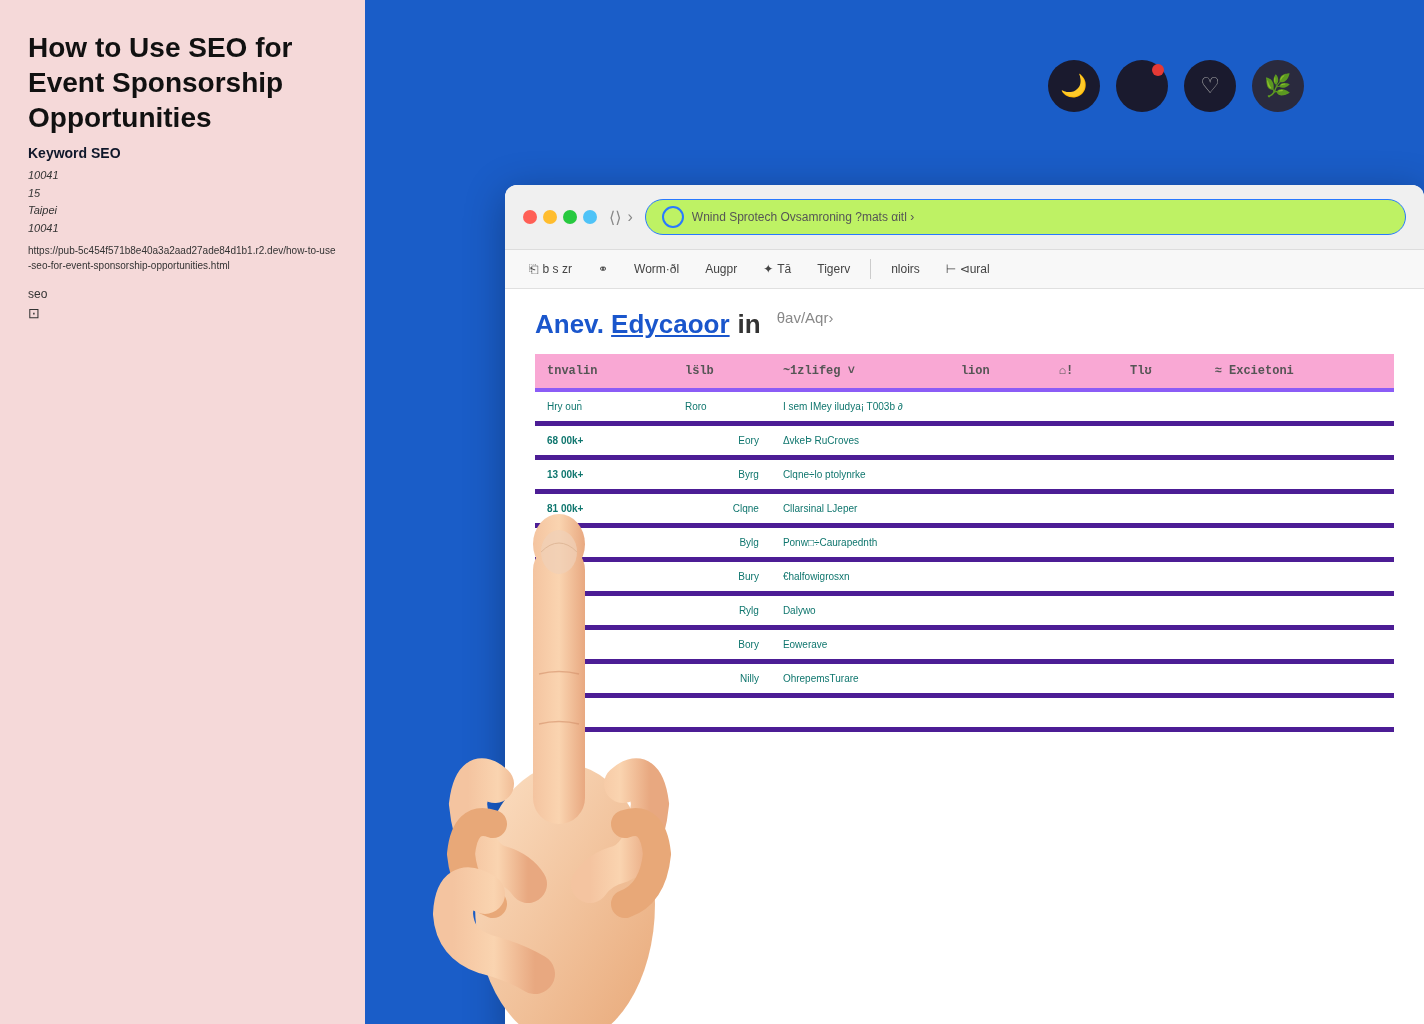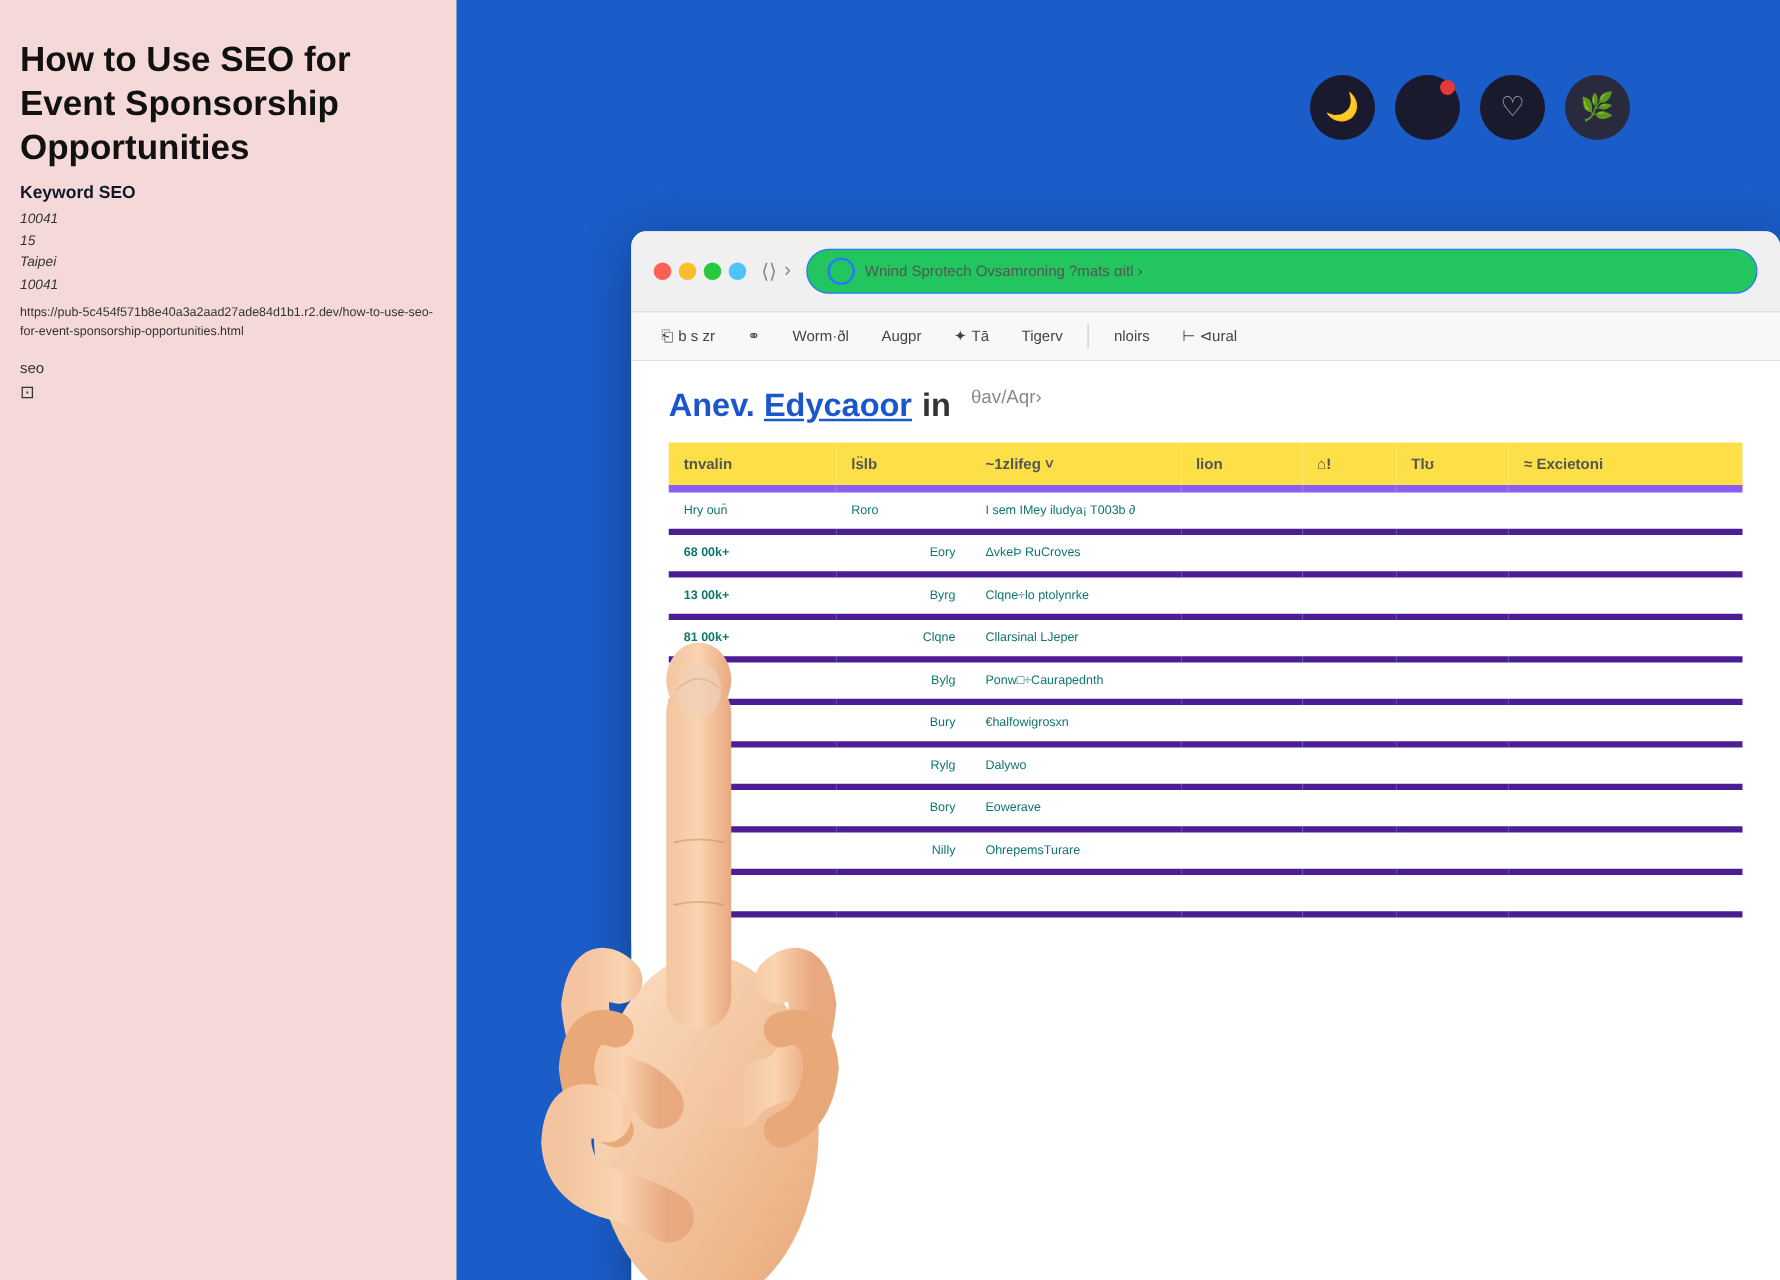--- a/index.html
+++ b/index.html
@@ -11,21 +11,21 @@
       display: flex;
       position: relative;
     }
 
     
     .left-panel {
       width: 365px;
       min-width: 365px;
       height: 100%;
       background-color: #f5d9d9;
-      padding: 30px 16px;
+      padding: 30px 28px;
       position: relative;
       z-index: 2;
       overflow: hidden;
     }
 
     .left-panel-title {
       font-size: 28px;
       font-weight: 700;
       color: #111;
       line-height: 1.25;
@@ -116,21 +116,21 @@
     .nav-arrows {
       display: flex;
       align-items: center;
       gap: 6px;
       color: #888;
       font-size: 14px;
     }
 
     .address-bar {
       flex: 1;
-      background: #22c55e;
+      background: #bef264;
       border-radius: 20px;
       padding: 6px 16px;
       display: flex;
       align-items: center;
       gap: 8px;
       border: 1.5px solid #2979ff;
     }
 
     .address-bar-circle {
       width: 22px;
@@ -207,22 +207,23 @@
       margin-left: 8px;
     }
 
     
     .data-table {
       width: 100%;
       border-collapse: collapse;
     }
 
     .table-header {
-      background: #fde047;
-      border-bottom: 6px solid #8b5cf6;
+      background: #f9a8d4;
+      border-bottom: 4px solid #8b5cf6;
+      font-family: Liberation Mono, monospace;
     }
 
     .table-header th {
       padding: 10px 12px;
       font-size: 12px;
       font-weight: 600;
       color: #555;
       text-align: left;
     }
 

